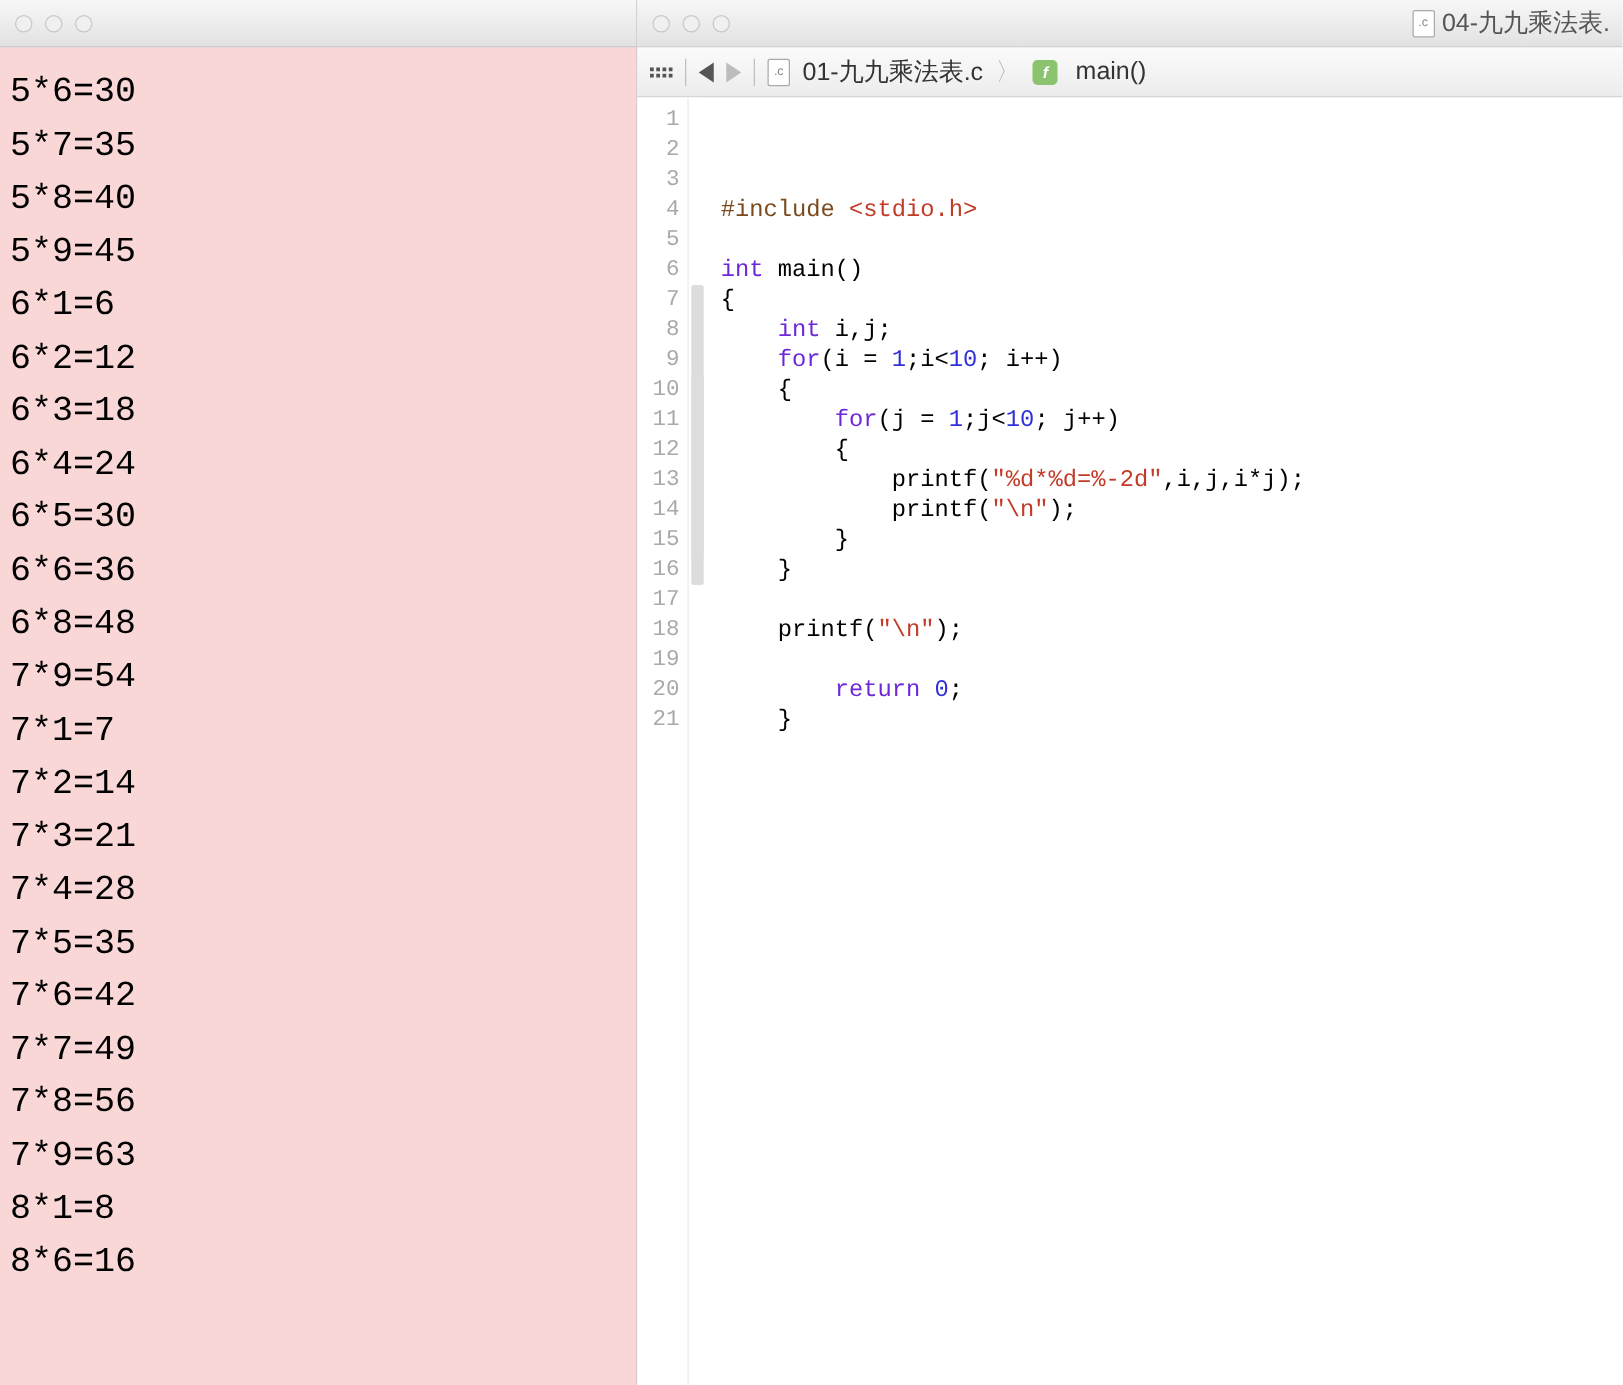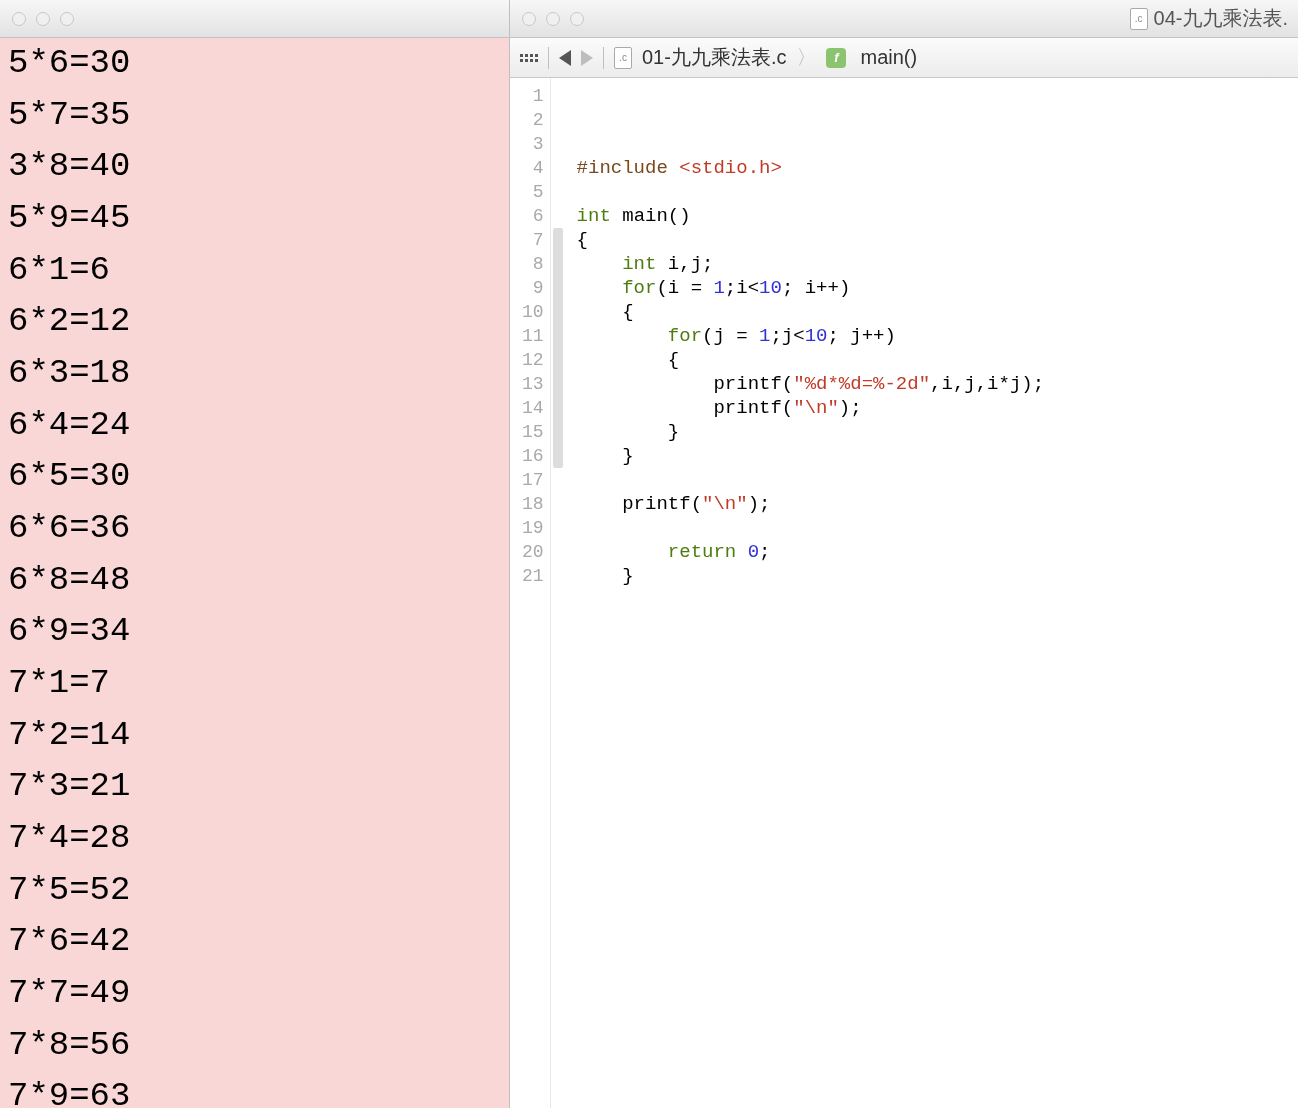--- a/index.html
+++ b/index.html
@@ -30,22 +30,22 @@
   }
   .traffic-light {
     width: 14px; height: 14px;
     border-radius: 50%;
     background: #f0f0f0;
     border: 1px solid #c8c8c8;
   }
   .terminal-body {
     flex: 1;
     background: #f9d7d7;
-    padding: 0 8px;
-    font-size: 34px;
+    padding: 16px 8px;
+    font-size: 28px;
     line-height: 1.52;
     overflow: hidden;
     color: #000;
     font-weight: 500;
   }
   .terminal-line { white-space: pre; }
 
   
   .editor-pane {
     flex: 1;
@@ -160,53 +160,53 @@
     border-radius:2px;
   }
   .code {
     flex:1;
     padding:6px 8px 0 12px;
     font-size:19px;
     line-height:24px;
     color:#000;
     white-space:pre;
   }
-  .kw  { color:#4d7c0f; }
+  .kw  { color:#6d28d9; }
   .pre { color:#7a4a1e; }
   .str { color:#c13b28; }
   .hdr { color:#c13b28; }
   .num { color:#3030d6; }
 </style>
 </head>
 <body>
 
 <div class="terminal-pane">
   <div class="terminal-titlebar">
     <span class="traffic-light"></span>
     <span class="traffic-light"></span>
     <span class="traffic-light"></span>
   </div>
   <div class="terminal-body" id="terminal-body">
       <div class="terminal-line">5*6=30</div>
       <div class="terminal-line">5*7=35</div>
-      <div class="terminal-line">3*8=40</div>
+      <div class="terminal-line">5*8=40</div>
       <div class="terminal-line">5*9=45</div>
       <div class="terminal-line">6*1=6</div>
       <div class="terminal-line">6*2=12</div>
       <div class="terminal-line">6*3=18</div>
       <div class="terminal-line">6*4=24</div>
       <div class="terminal-line">6*5=30</div>
       <div class="terminal-line">6*6=36</div>
       <div class="terminal-line">6*8=48</div>
-      <div class="terminal-line">6*9=34</div>
+      <div class="terminal-line">7*9=54</div>
       <div class="terminal-line">7*1=7</div>
       <div class="terminal-line">7*2=14</div>
       <div class="terminal-line">7*3=21</div>
       <div class="terminal-line">7*4=28</div>
-      <div class="terminal-line">7*5=52</div>
+      <div class="terminal-line">7*5=35</div>
       <div class="terminal-line">7*6=42</div>
       <div class="terminal-line">7*7=49</div>
       <div class="terminal-line">7*8=56</div>
       <div class="terminal-line">7*9=63</div>
       <div class="terminal-line">8*1=8</div>
       <div class="terminal-line">8*6=16</div>
     </div>
 </div>
 
 <div class="editor-pane">

